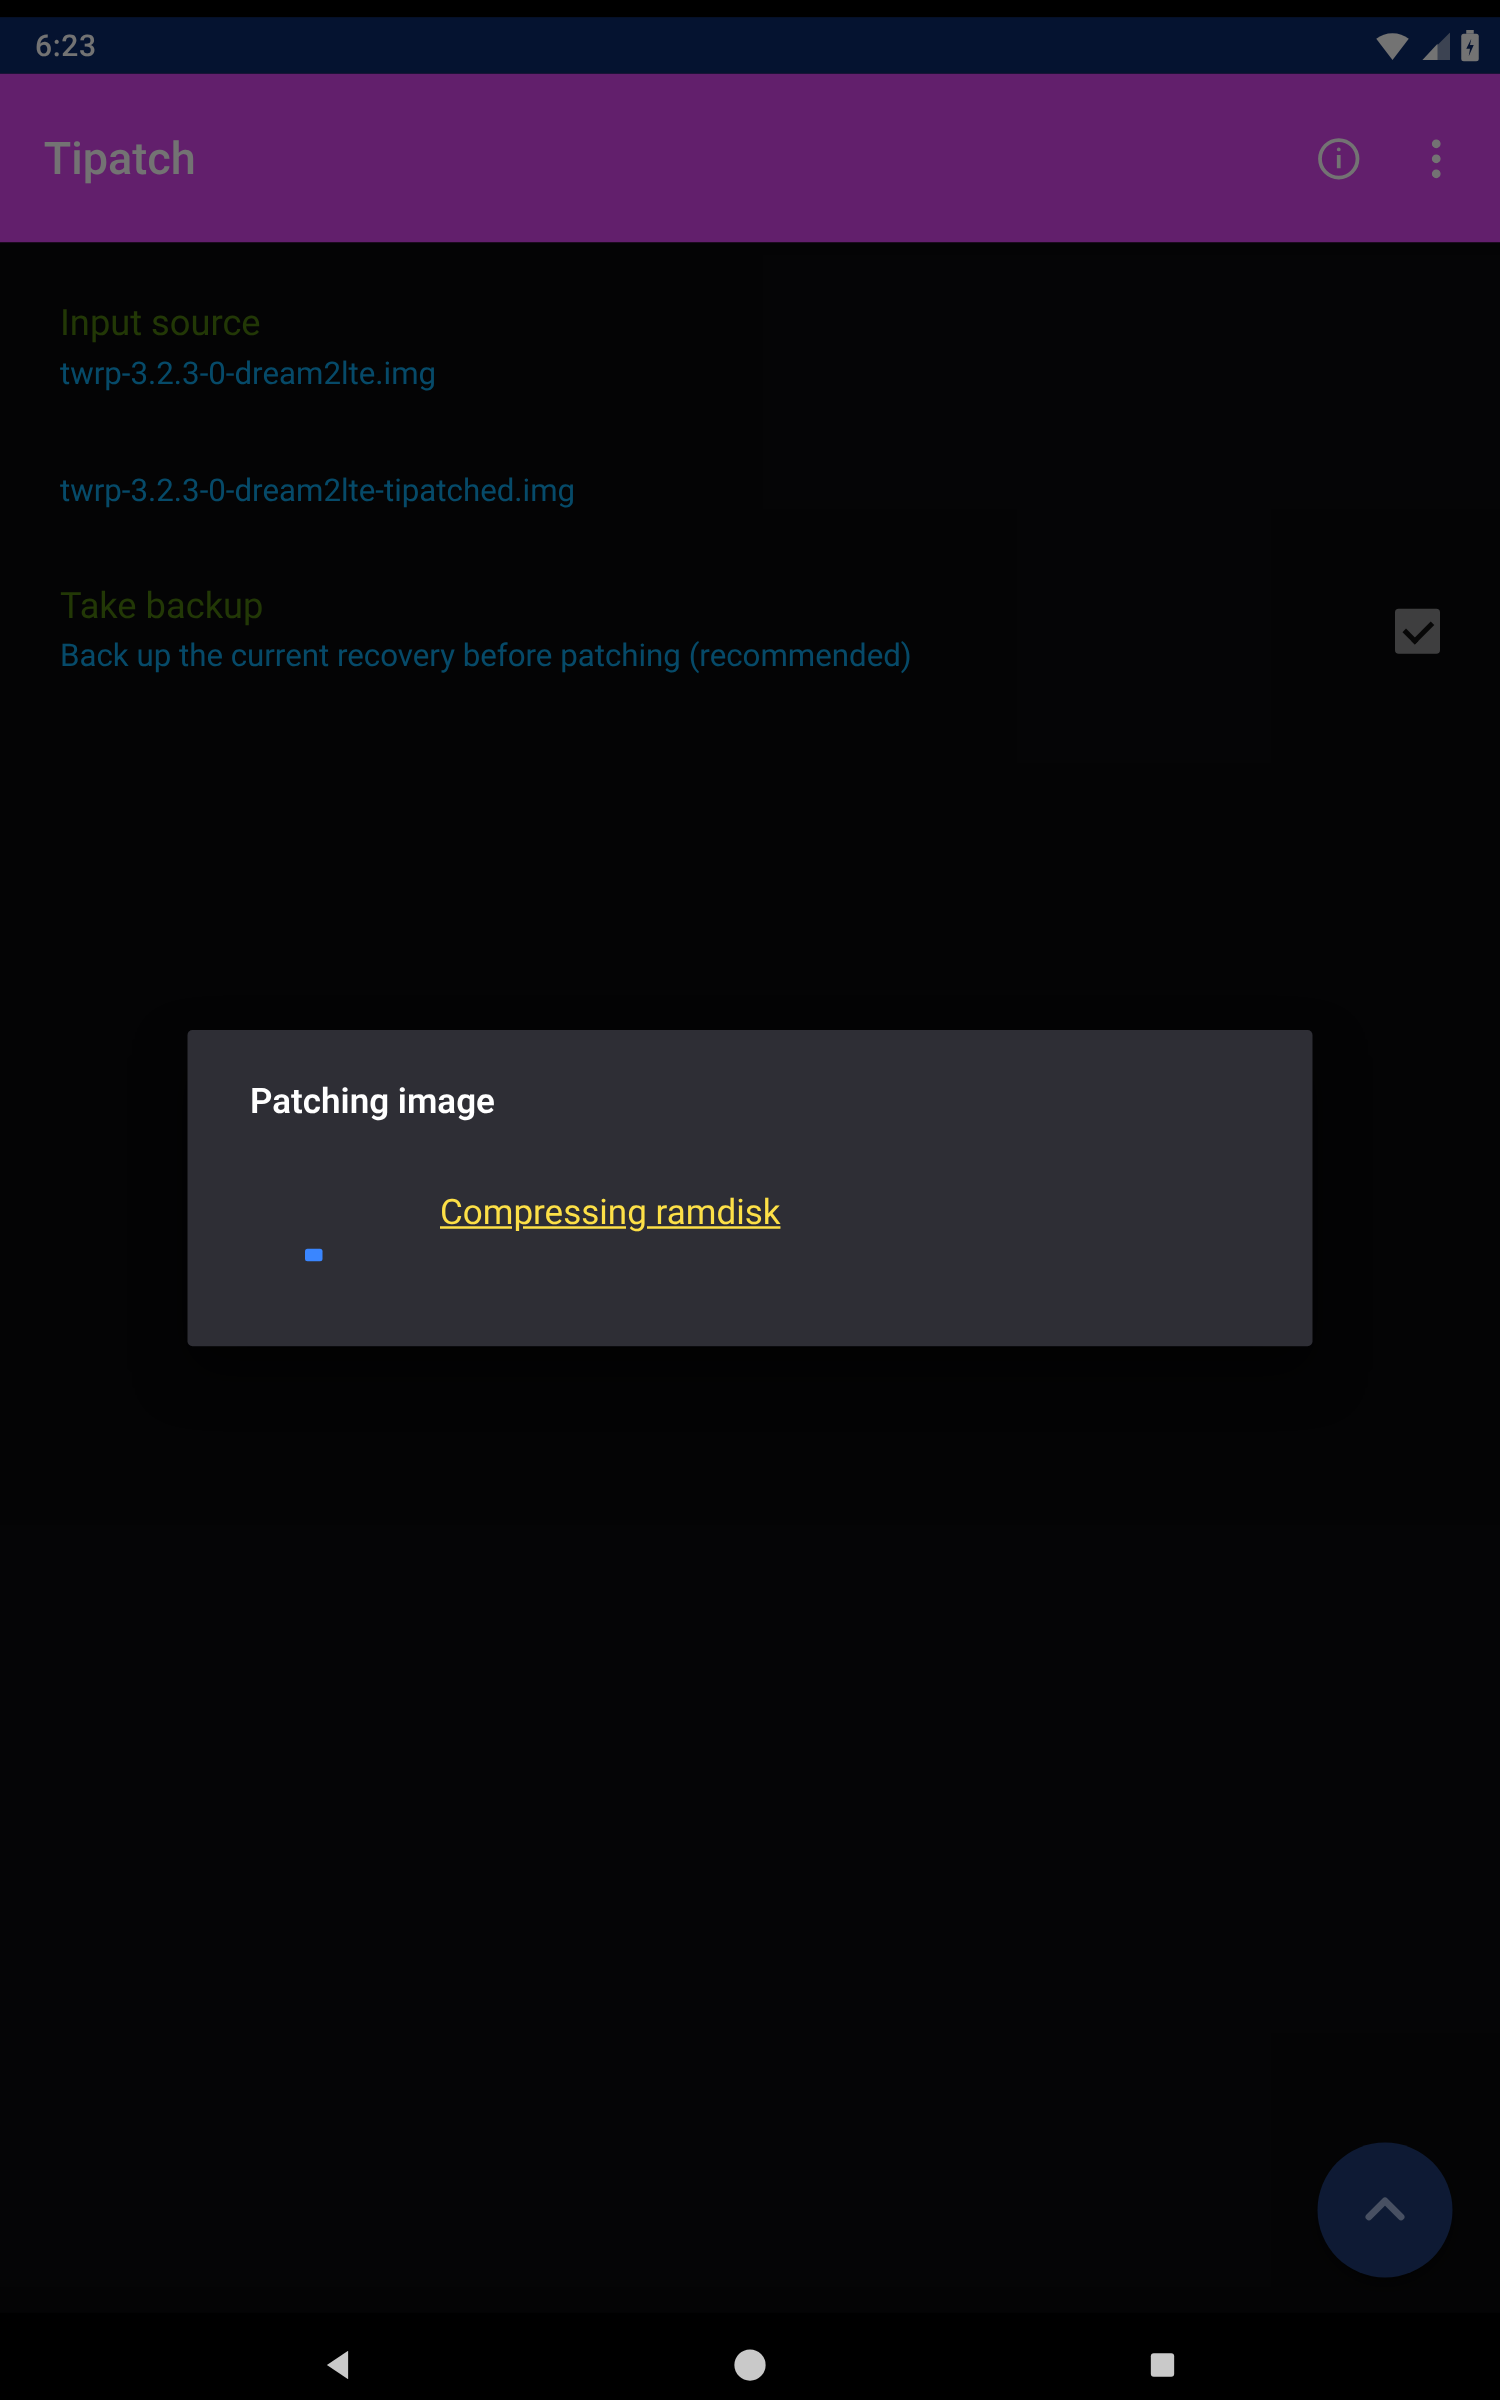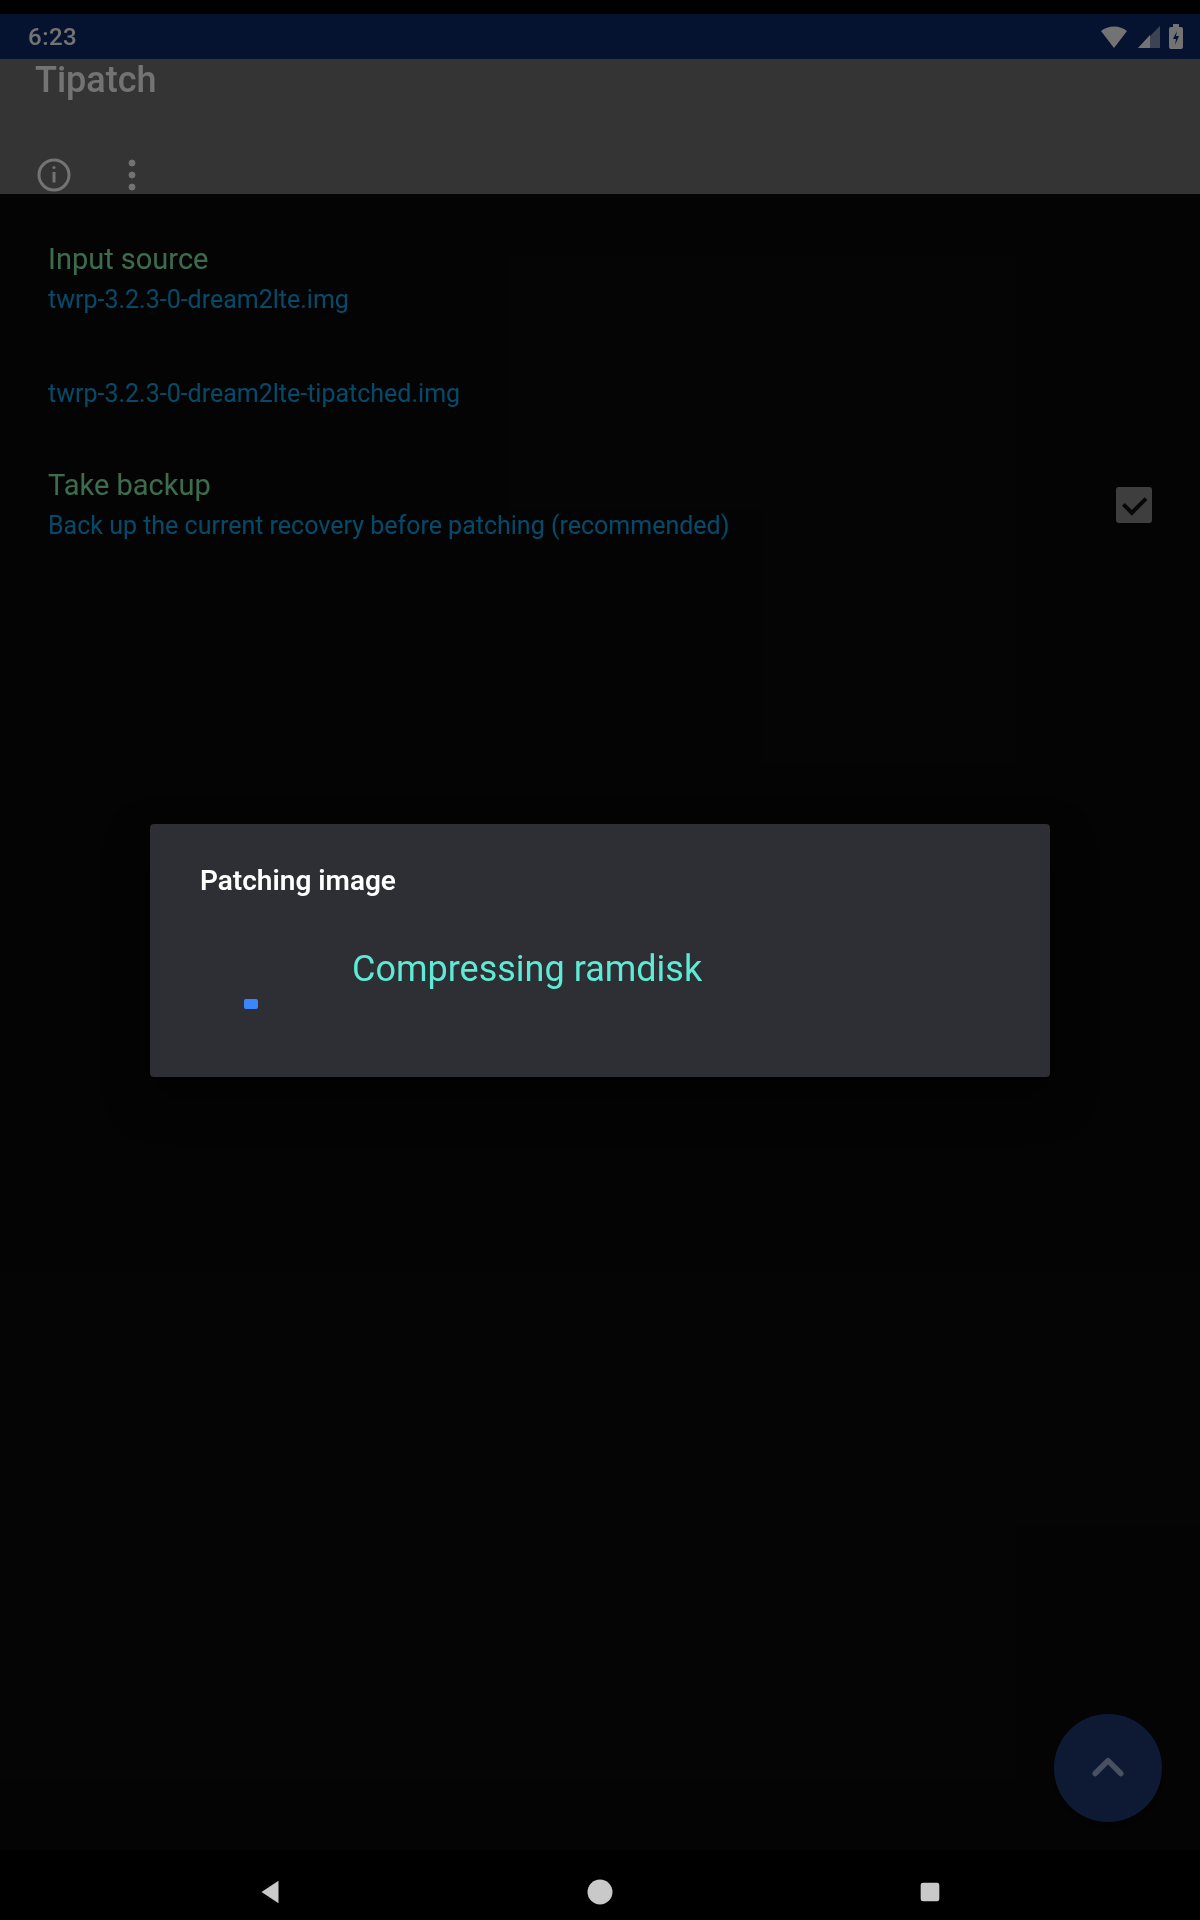--- a/index.html
+++ b/index.html
@@ -31,25 +31,24 @@
     padding: 0 16px 0 28px;
     color: #ffffff;
   }
   .status-time { font-size: 24px; font-weight: 500; letter-spacing: 0.5px; }
   .status-icons { display: flex; align-items: center; gap: 8px; }
   .status-icons svg { display: block; }
 
   
   .app-bar {
     height: 135px;
-    background: #737373;
-    display: flex;
-    align-items: flex-start;
+    background: #d946ef;
+    display: flex;
+    align-items: center;
     padding: 0 20px 0 35px;
-    flex-direction: column;
   }
   .app-title {
     flex: 1;
     color: #ffffff;
     font-size: 36px;
     font-weight: 500;
   }
   .app-bar-actions { display: flex; align-items: center; gap: 40px; padding-right: 12px; }
   .icon-btn { width: 38px; height: 38px; display: flex; align-items: center; justify-content: center; }
   .icon-btn svg { stroke: #ffffff; }
@@ -60,21 +59,21 @@
     background: #0b0b0d;
     padding: 20px 0 0 0;
   }
   .pref {
     padding: 26px 48px 28px 48px;
     display: flex;
     align-items: center;
   }
   .pref-texts { flex: 1; }
   .pref-title {
-    color: #86efac;
+    color: #4d7c0f;
     font-size: 29px;
     line-height: 1.35;
   }
   .pref-sub {
     color: #0ea5e9;
     font-size: 25px;
     line-height: 1.5;
     margin-top: 2px;
   }
   .pref.disabled .pref-title { color: #5c5c5f; }
@@ -158,23 +157,24 @@
     position: relative;
   }
   .spinner .arc {
     position: absolute;
     left: 0; bottom: 0;
     width: 14px; height: 10px;
     background: #3a86ff;
     border-radius: 2px;
   }
   .dialog-msg {
-    color: #5eead4;
-    font-size: 36px;
+    color: #fde047;
+    font-size: 28px;
     transform: translateY(-14px);
+    text-decoration: underline;
   }
 </style>
 </head>
 <body>
 
 <div class="screen">
 
   <div class="status-bar">
     <div class="status-time">6:23</div>
     <div class="status-icons">

